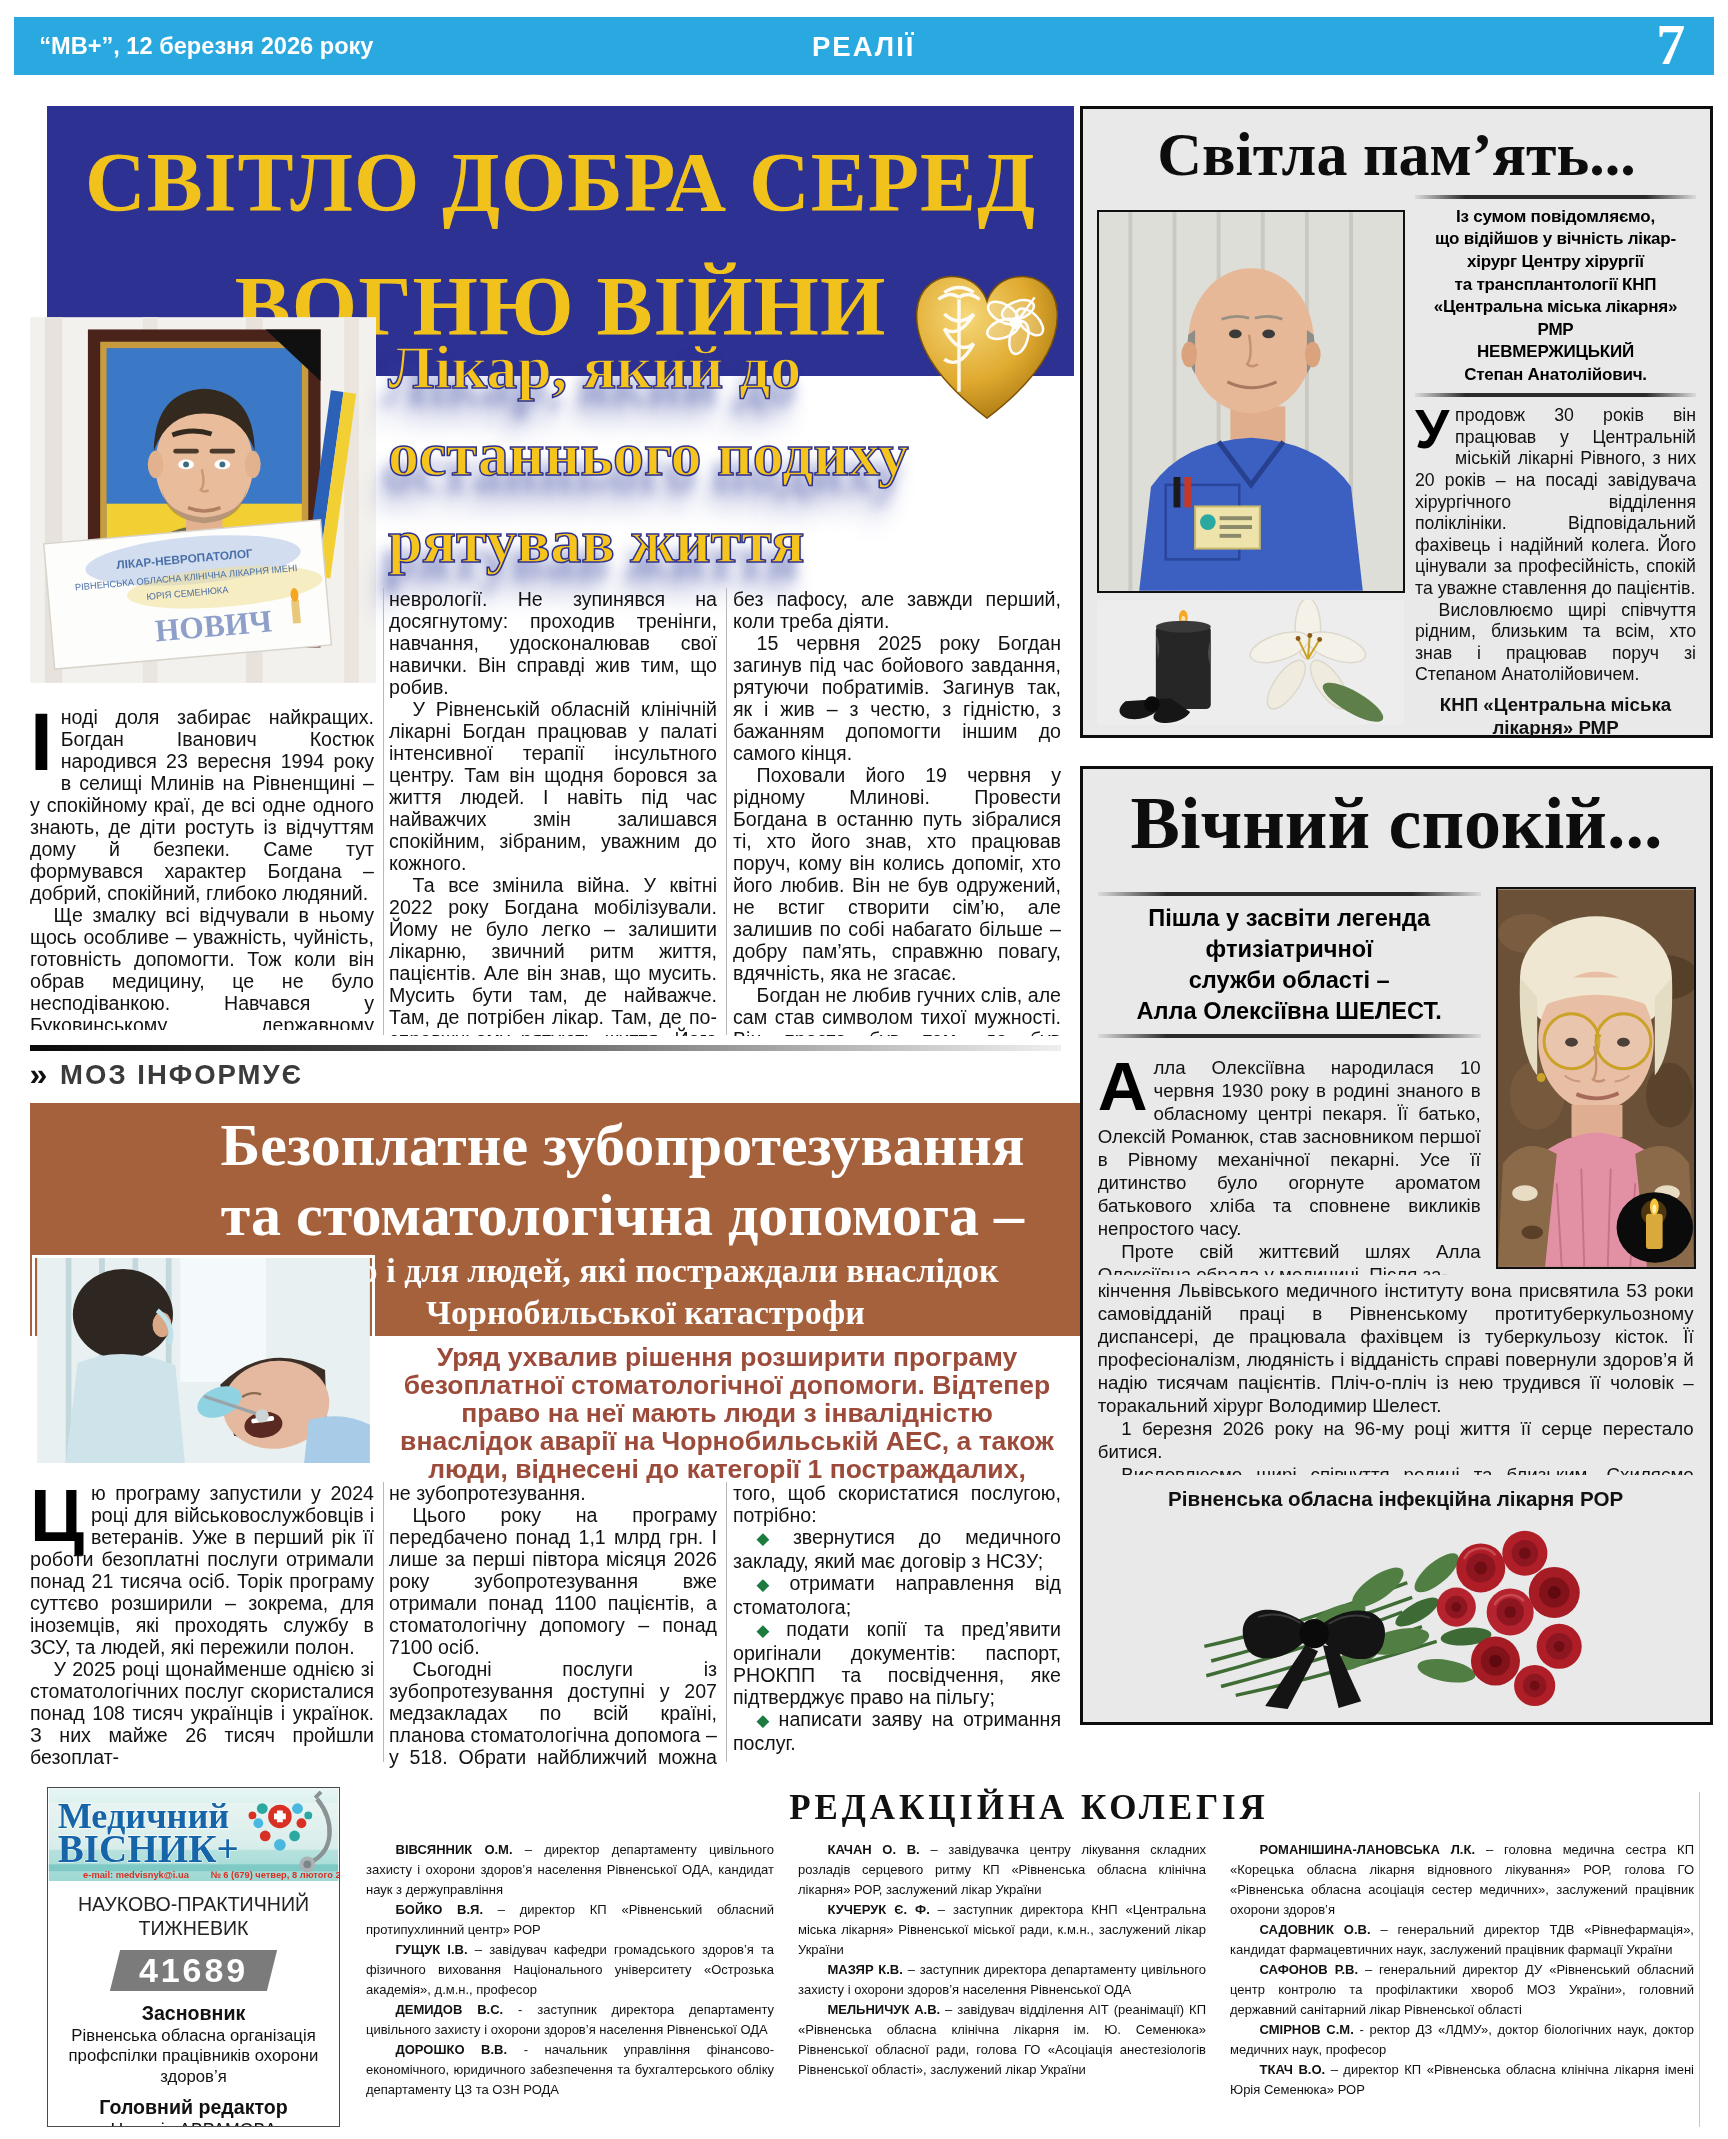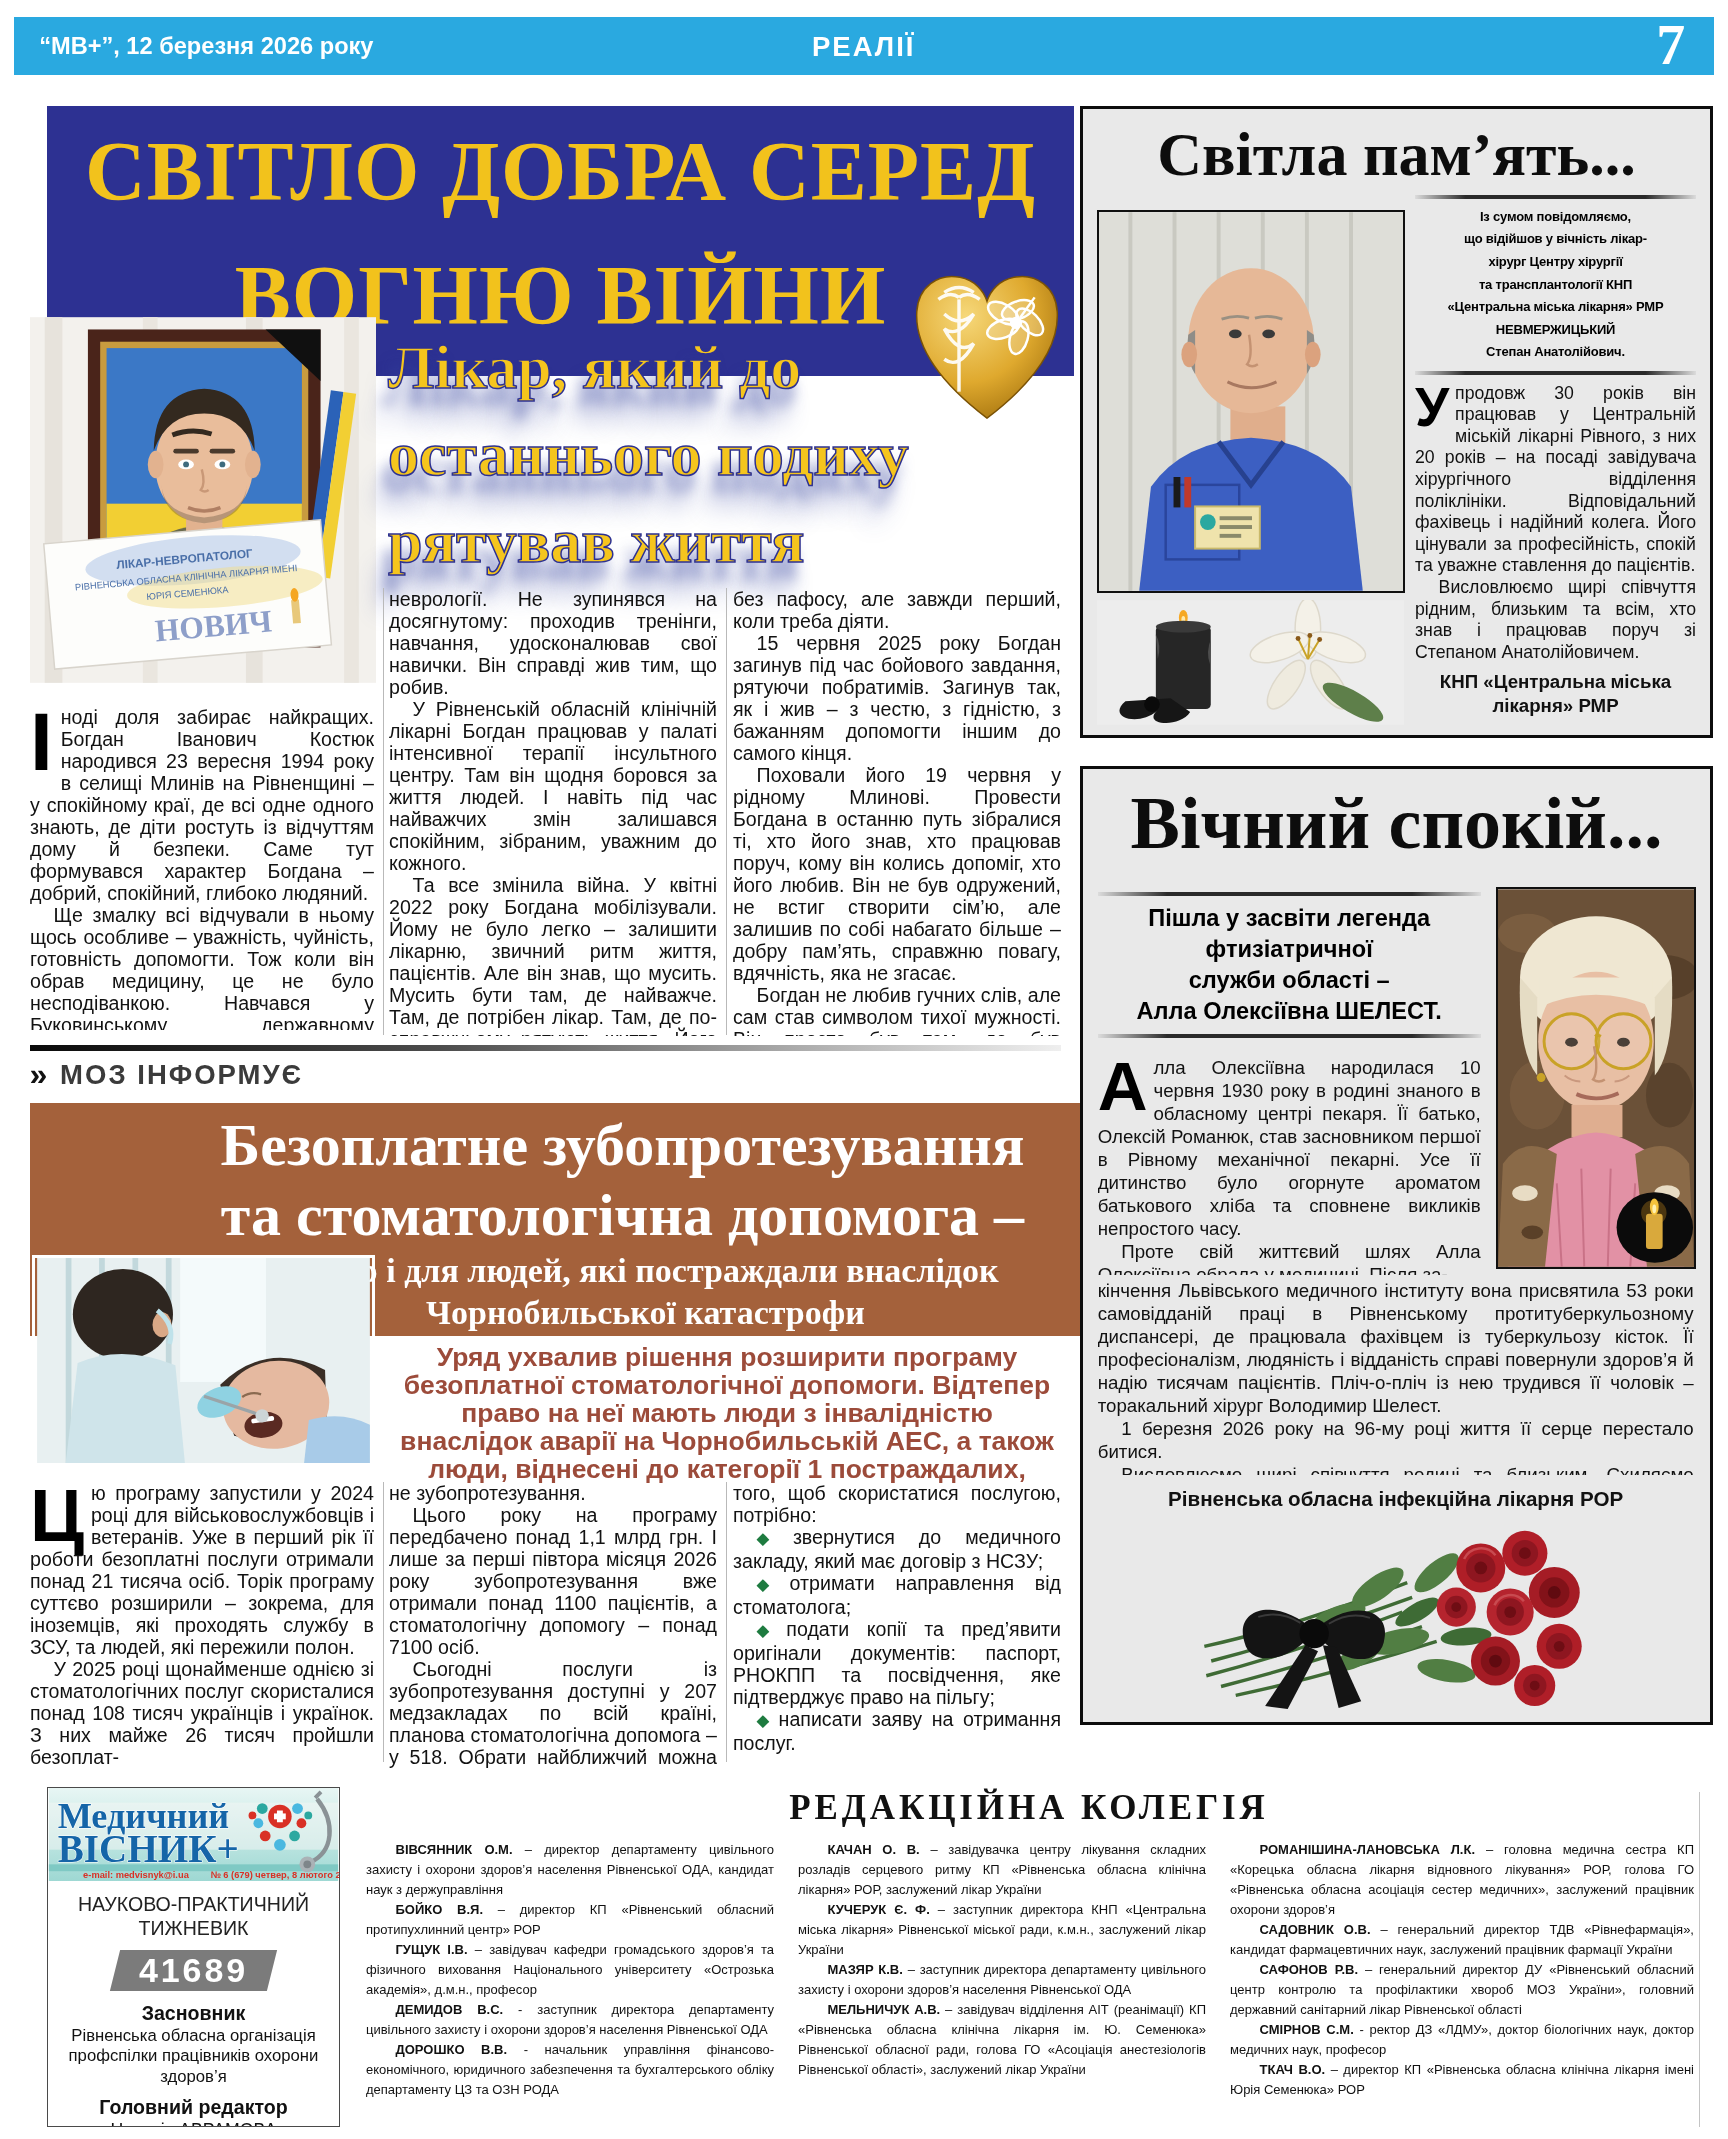--- a/index.html
+++ b/index.html
@@ -9,21 +9,21 @@
 
   
   #header-bar{left:13.7px;top:16.7px;width:1700px;height:58px;background:#2AA9E0;color:#fff;}
   #issue-date{position:absolute;left:25.5px;top:16.7px;font-size:23.6px;font-weight:bold;}
   #section-title{position:absolute;left:0;right:0;top:14.7px;text-align:center;font-size:27.5px;font-weight:bold;letter-spacing:2px;}
   #page-number{position:absolute;right:28.5px;top:-5.9px;font-size:58px;font-weight:bold;font-family:"Liberation Serif",serif;}
 
   
   #banner{left:47px;top:106px;width:1027px;height:270px;background:#2D3192;text-align:center;}
   .banner-line{font-family:"Liberation Serif",serif;font-weight:bold;color:#F2C21C;font-size:84px;line-height:124px;letter-spacing:1px;}
-  #banner .banner-line:first-child{padding-top:4px;}
+  #banner .banner-line:first-child{padding-top:15px;}
 
   
   #subtitle{left:388px;top:324px;width:674px;text-align:left;}
   .sub-line{font-family:"Liberation Serif",serif;font-weight:bold;font-size:62px;line-height:87px;color:#F5C51D;
             -webkit-text-stroke:1.5px #2D3192;
             text-shadow:-5.9px 16.7px 12.8px rgba(55,70,160,.55), -11.8px 34px 22.6px rgba(55,70,160,.35);}
 
   
   .bodytext{font-size:19.6px;line-height:22px;text-align:justify;color:#121212;}
   .bodytext p{margin:0;}
@@ -63,21 +63,21 @@
   
   .membox{background:#E9E9E9;border:3.9px solid #0d0d0d;box-sizing:border-box;}
   #mem1{left:1080px;top:106px;width:633px;height:632px;}
   #mem2{left:1080px;top:766px;width:633px;height:959px;}
   .mem-title{font-family:"Liberation Serif",serif;font-weight:bold;color:#0d0d0d;text-align:center;}
   #m1-title{margin-top:10.8px;font-size:62px;line-height:69px;}
   #m2-title{margin-top:12.8px;font-size:74px;line-height:83px;}
   .grule{height:3.9px;background:linear-gradient(90deg,#dcdcdc,#2a2a2a 18%,#2a2a2a 82%,#dcdcdc);}
   #m1-photo{position:absolute;left:13.7px;top:101px;width:304px;height:379px;border:2.9px solid #101010;}
   #m1-right{position:absolute;left:332px;top:86px;width:281px;}
-  .m1-intro-line{font-size:13px;line-height:22.6px;font-weight:bold;text-align:center;color:#000;letter-spacing:-0.2px;}
+  .m1-intro-line{font-size:17px;line-height:22.6px;font-weight:bold;text-align:center;color:#000;letter-spacing:-0.2px;}
   #m1-body{margin-top:7.9px;font-size:17.7px;line-height:21.6px;text-align:justify;}
   #m1-body p{margin:0;}
   .m-sig{font-weight:bold;text-align:center;font-size:18.7px;line-height:23.6px;margin-top:6.9px;}
   #m1-candle{position:absolute;left:13.7px;top:491px;width:307px;height:125px;}
 
   #m2-introcol{position:absolute;left:14.7px;top:123px;width:383px;}
   .m2-intro-line{font-size:23.6px;line-height:31px;font-weight:bold;text-align:center;color:#000;}
   #m2-photo{position:absolute;left:413px;top:118px;width:196px;height:378px;border:2.9px solid #101010;overflow:hidden;}
   #m2-bodyA{position:absolute;left:14.7px;top:287px;width:383px;height:219px;font-size:18.7px;line-height:23px;text-align:justify;overflow:hidden;}
   #m2-bodyB{position:absolute;left:14.7px;top:510px;width:596px;height:196px;font-size:18.7px;line-height:23px;text-align:justify;overflow:hidden;}

